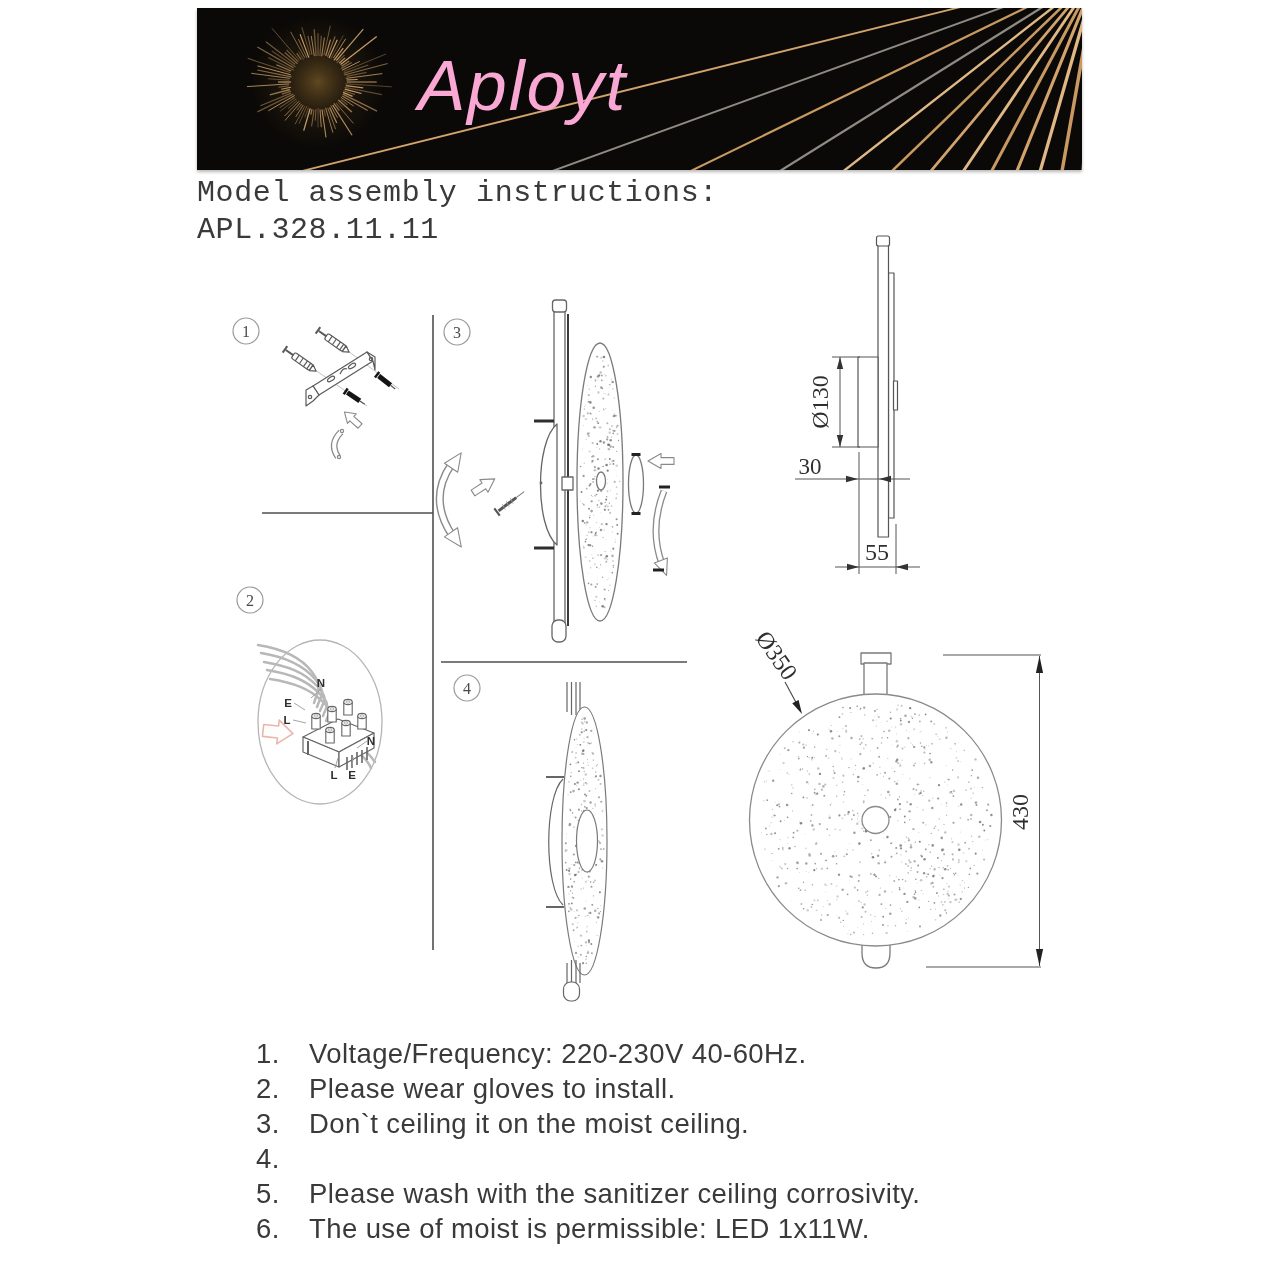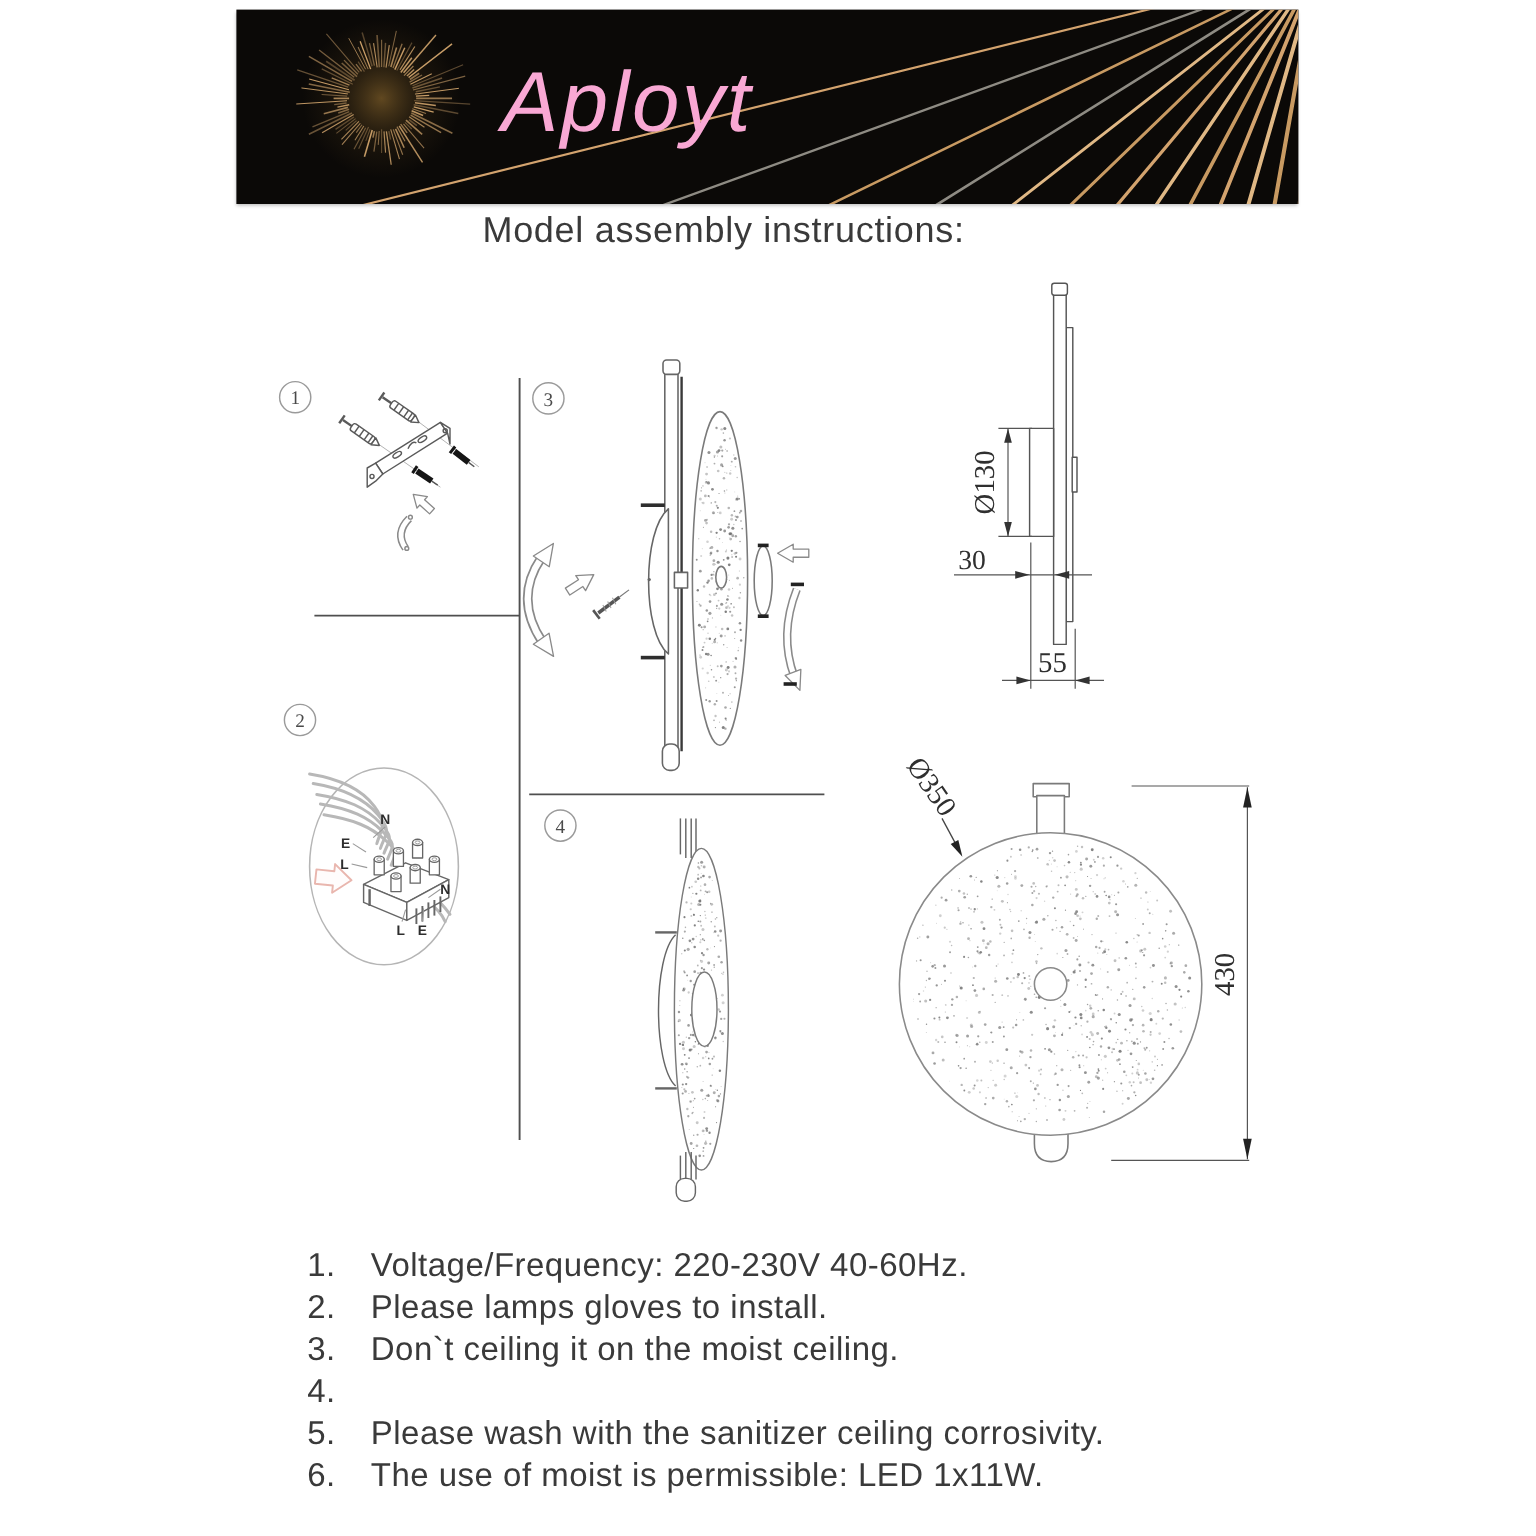--- a/index.html
+++ b/index.html
@@ -3,21 +3,21 @@
 <meta charset="utf-8">
 <style>
   html,body{margin:0;padding:0;background:#ffffff;}
   .page{position:relative;width:1280px;height:1280px;background:#fff;overflow:hidden;
         font-family:"Liberation Sans",sans-serif;outline:1px solid #ededed;}
   .banner{position:absolute;left:197px;top:8px;width:885px;height:162px;background:#0b0907;
           overflow:hidden;box-shadow:0 2px 3px rgba(0,0,0,.28);}
   .banner svg{position:absolute;left:0;top:0;}
   .brand{position:absolute;left:221px;top:42px;font-size:71px;line-height:1;color:#f9a8d4;
          letter-spacing:2px;font-family:"Liberation Sans",sans-serif;font-style:italic;}
-  .titles{position:absolute;left:197px;top:176px;width:812px;text-align:center;color:#3a3a3a;}
+  .titles{position:absolute;left:197px;top:176px;width:812px;text-align:left;color:#3a3a3a;font-family:Liberation Mono, monospace;}
   .t1{font-size:30px;letter-spacing:.6px;}
   .t2{font-size:30px;margin-top:3px;letter-spacing:.6px;}
   svg.diagram{position:absolute;left:0;top:0;}
   .instructions{position:absolute;left:256px;top:1036px;color:#3a3a3a;font-size:27.5px;letter-spacing:.4px;}
   .ins-row{display:flex;line-height:35px;}
   .ins-num{width:53px;flex:0 0 53px;}
   
   .dim{font-family:"Liberation Serif",serif;font-size:24px;fill:#2f2f2f;stroke:none;}
   .dim-sm{font-family:"Liberation Serif",serif;font-size:23px;fill:#2f2f2f;stroke:none;}
   .stepnum{font-family:"Liberation Serif",serif;font-size:16px;fill:#4a4a4a;stroke:none;}
@@ -146,20 +146,21 @@
           <line x1="900" y1="-35" x2="-134" y2="469" stroke="#c89a62" stroke-width="2.10" stroke-linecap="round"></line>
           <line x1="900" y1="-35" x2="-181" y2="358" stroke="#8e8b83" stroke-width="1.95" stroke-linecap="round"></line>
           <line x1="900" y1="-35" x2="-216" y2="243" stroke="#d3a36e" stroke-width="1.80" stroke-linecap="round"></line>
         </g>
     </svg>
     <div class="brand">Aployt</div>
   </div>
 
   <div class="titles">
     <div class="t1">Model assembly instructions:</div>
+    <div class="t2">APL.328.11.11</div>
   </div>
 
   <svg class="diagram" width="1280" height="1280" viewBox="0 0 1280 1280">
 
     <g stroke="#4f4f4f" stroke-width="1.6">
       <line x1="262" y1="513" x2="433" y2="513"></line>
       <line x1="433" y1="315" x2="433" y2="950"></line>
       <line x1="441" y1="662" x2="687" y2="662"></line>
     </g>
 
@@ -1646,21 +1647,21 @@
     </g>
   </svg>
 
   <div class="instructions">
     <div class="ins-row">
       <span class="ins-num">1.</span>
       <span class="ins-text">Voltage/Frequency: 220-230V 40-60Hz.</span>
     </div>
     <div class="ins-row">
       <span class="ins-num">2.</span>
-      <span class="ins-text">Please lamps gloves to install.</span>
+      <span class="ins-text">Please wear gloves to install.</span>
     </div>
     <div class="ins-row">
       <span class="ins-num">3.</span>
       <span class="ins-text">Don`t ceiling it on the moist ceiling.</span>
     </div>
     <div class="ins-row">
       <span class="ins-num">4.</span>
     </div>
     <div class="ins-row">
       <span class="ins-num">5.</span>

